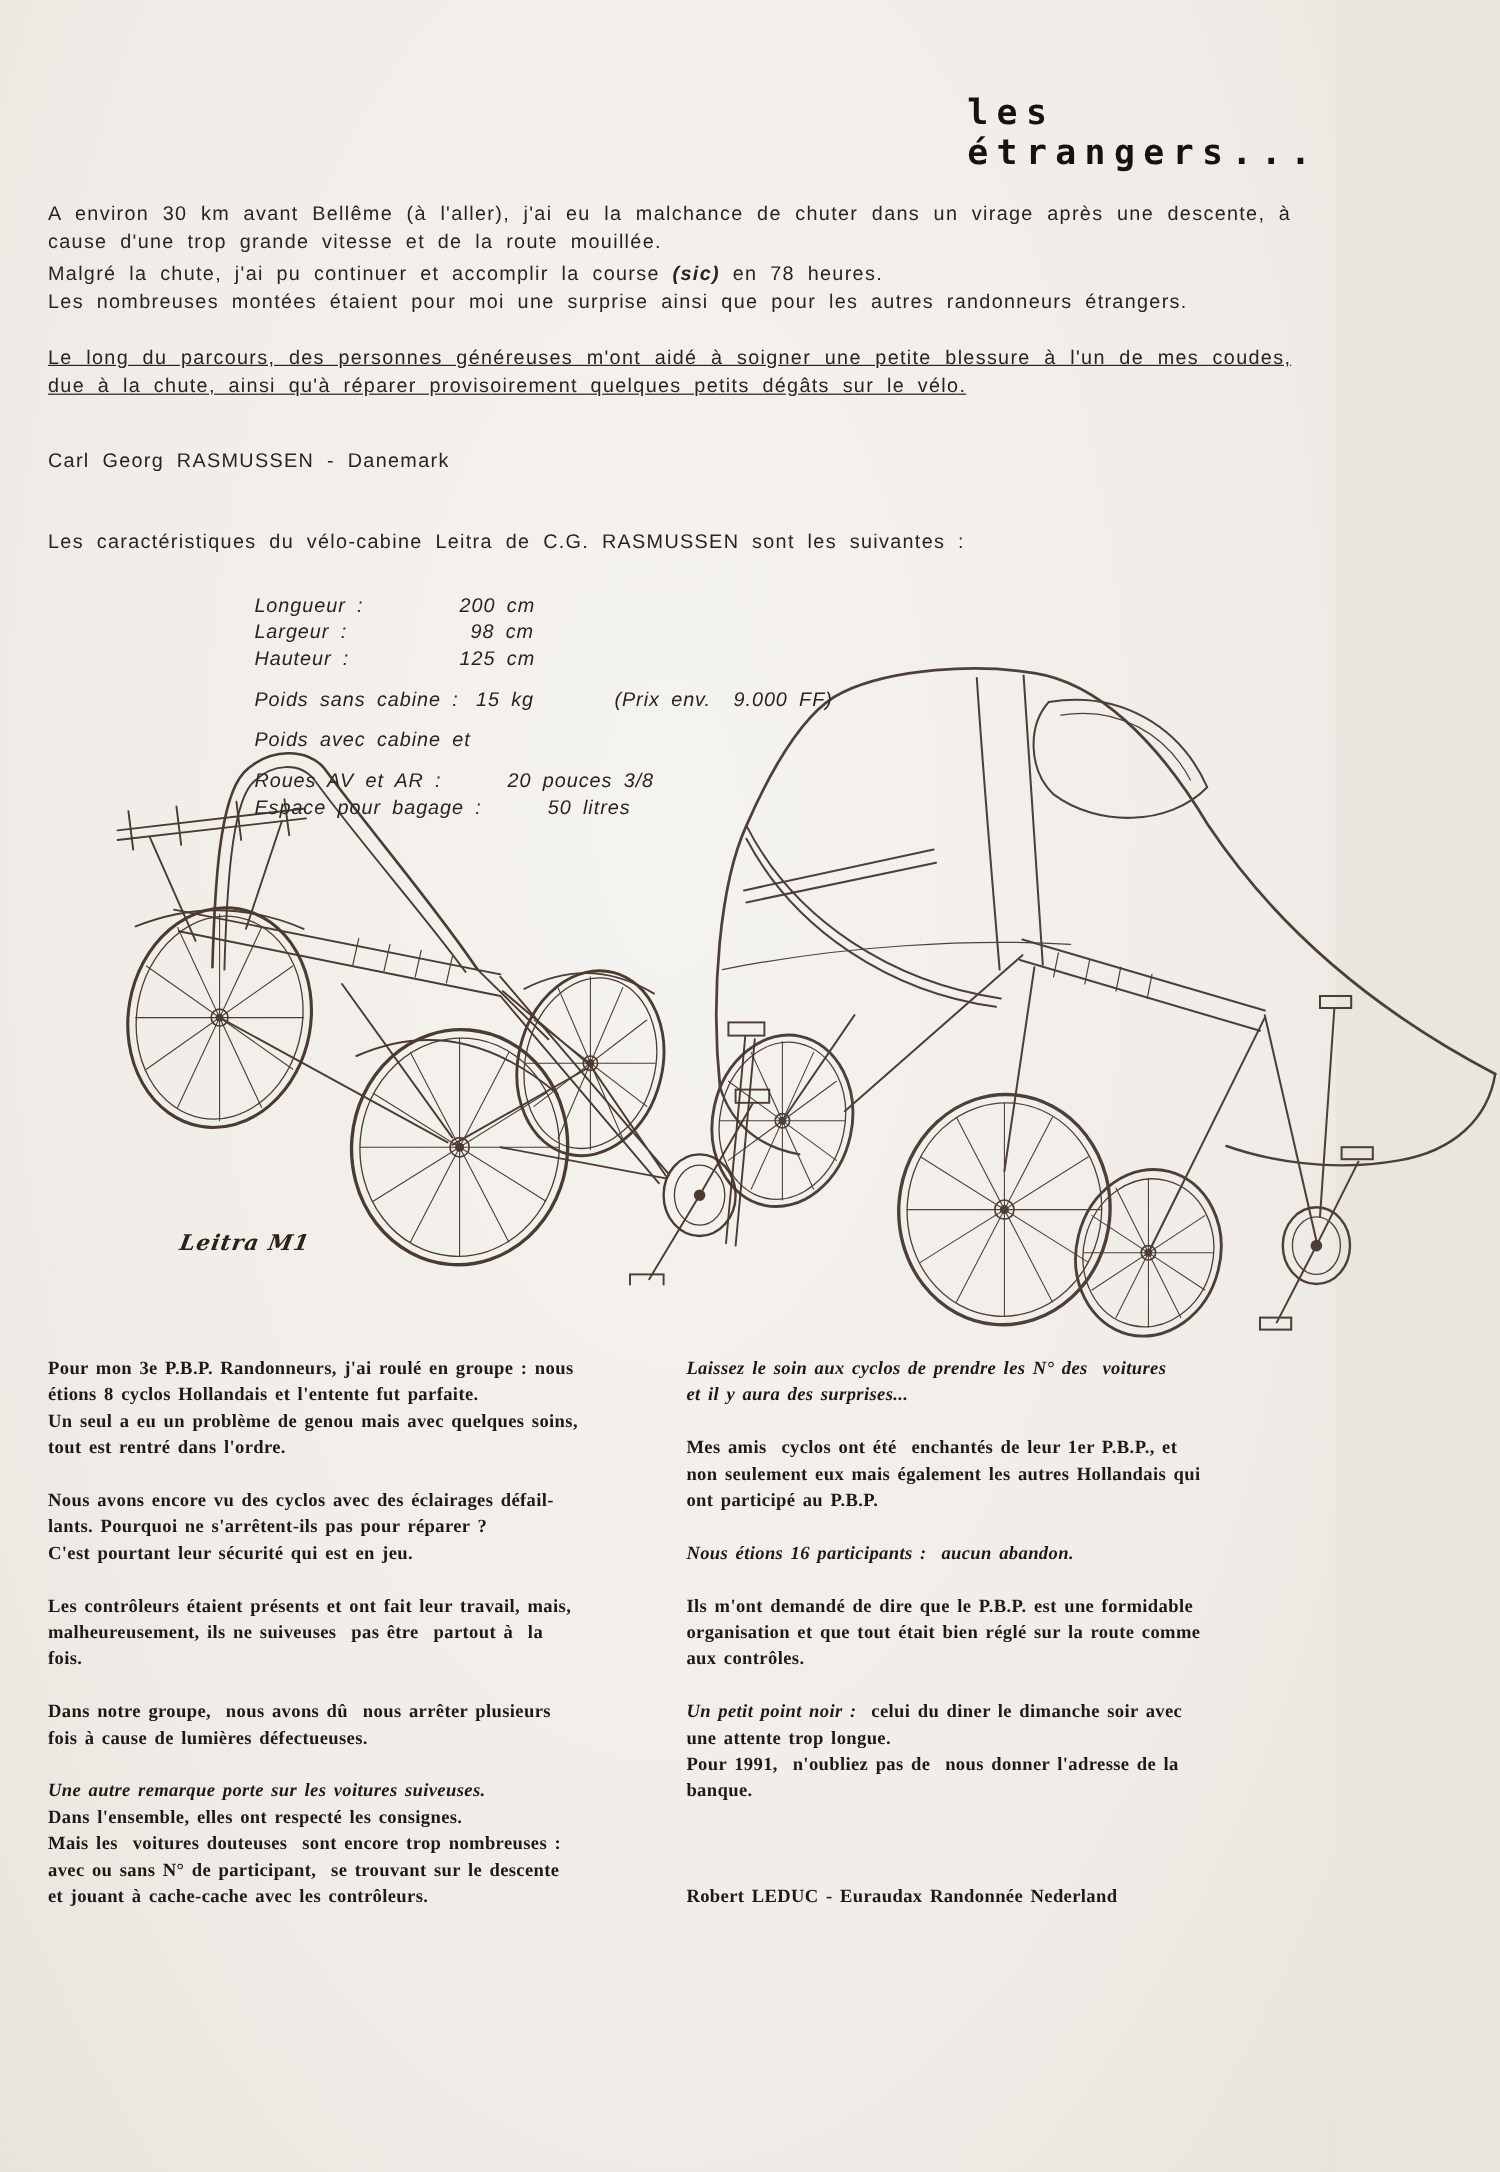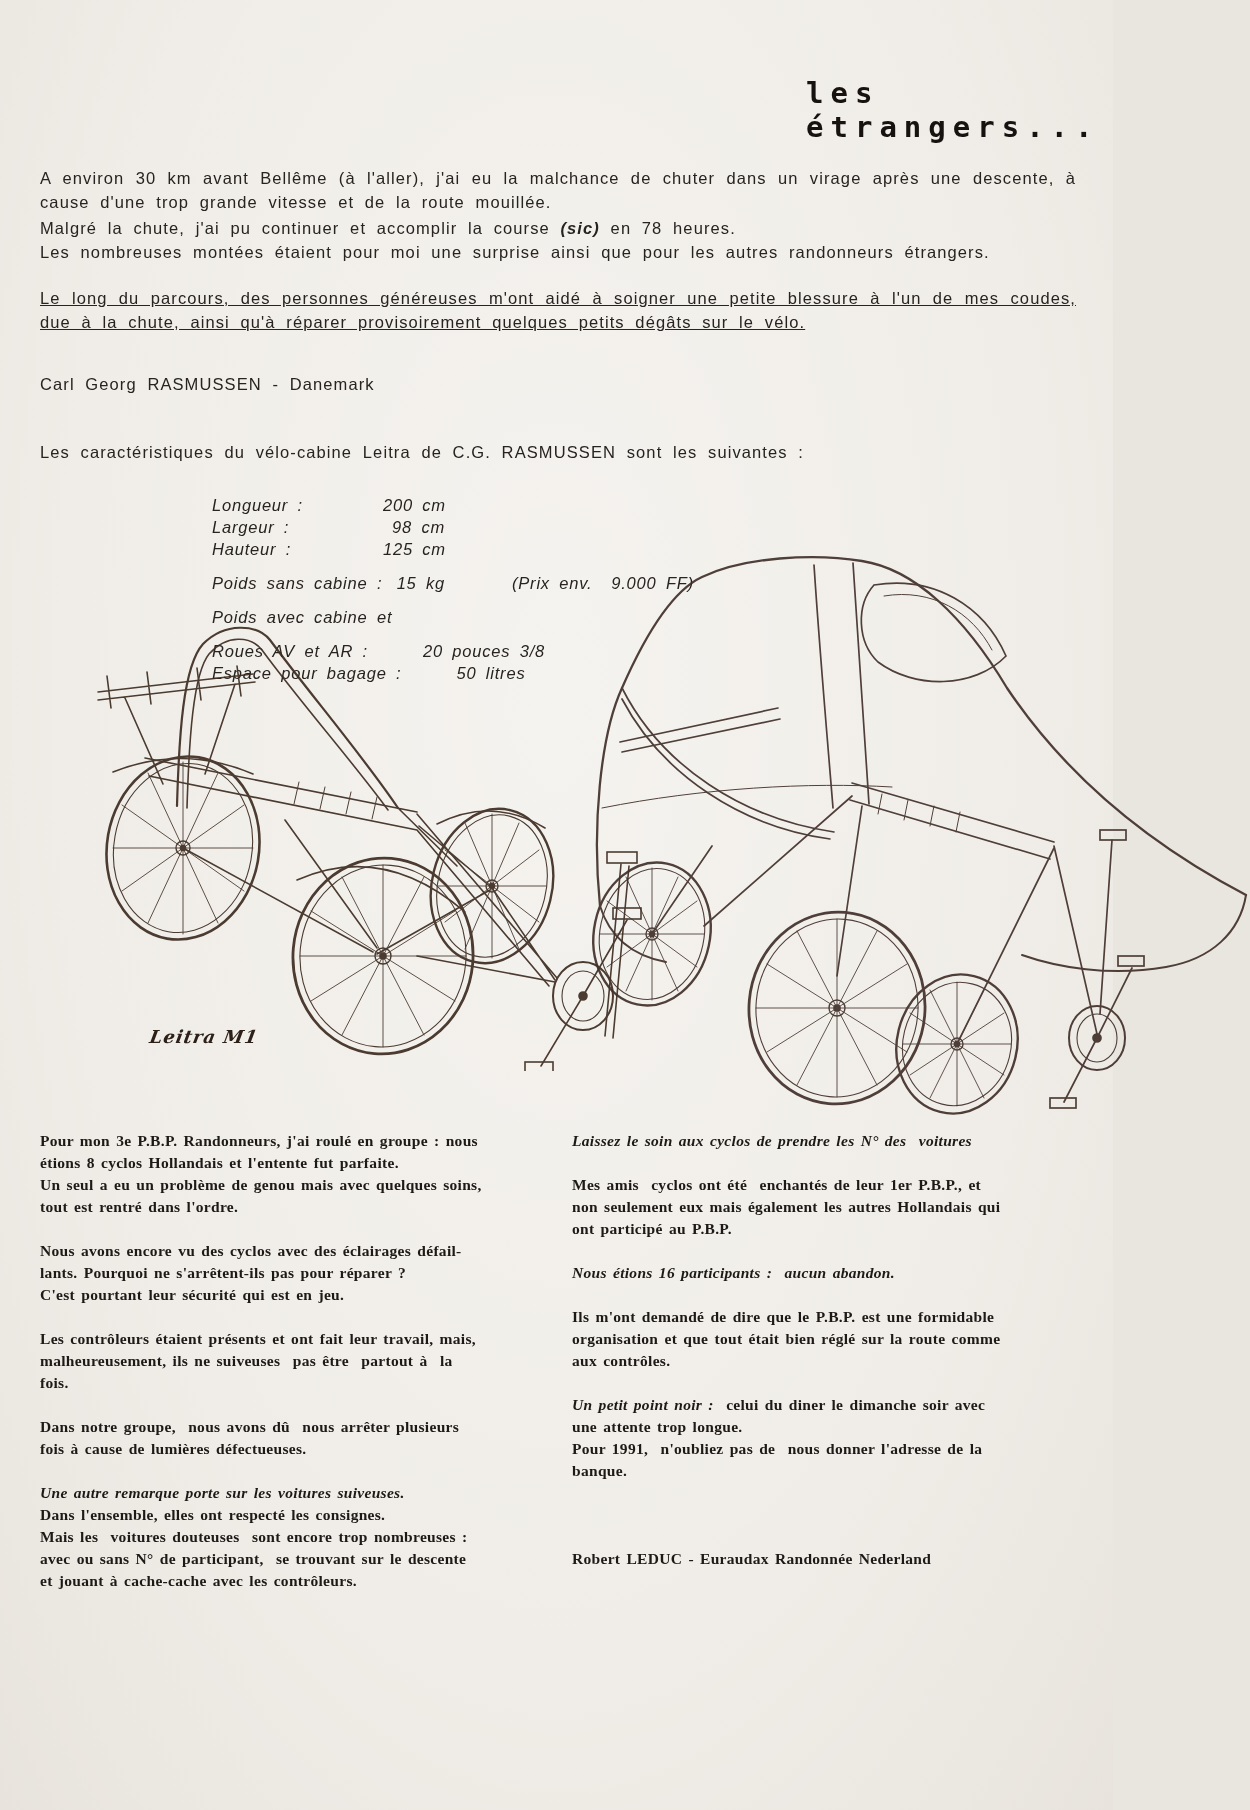--- a/index.html
+++ b/index.html
@@ -196,20 +196,21 @@
     <div class="gap"></div>
     <div class="ln it">Une autre remarque porte sur les voitures suiveuses.</div>
     <div class="ln">Dans l'ensemble, elles ont respecté les consignes.</div>
     <div class="ln">Mais les  voitures douteuses  sont encore trop nombreuses :</div>
     <div class="ln">avec ou sans N° de participant,  se trouvant sur le descente</div>
     <div class="ln">et jouant à cache-cache avec les contrôleurs.</div>
   </div>
 
   <div class="abs col" style="left:572px;top:1132px;width:500px;">
     <div class="ln it">Laissez le soin aux cyclos de prendre les N° des  voitures</div>
+    <div class="ln it">et il y aura des surprises...</div>
     <div class="gap"></div>
     <div class="ln">Mes amis  cyclos ont été  enchantés de leur 1er P.B.P., et</div>
     <div class="ln">non seulement eux mais également les autres Hollandais qui</div>
     <div class="ln">ont participé au P.B.P.</div>
     <div class="gap"></div>
     <div class="ln it">Nous étions 16 participants :  aucun abandon.</div>
     <div class="gap"></div>
     <div class="ln">Ils m'ont demandé de dire que le P.B.P. est une formidable</div>
     <div class="ln">organisation et que tout était bien réglé sur la route comme</div>
     <div class="ln">aux contrôles.</div>

